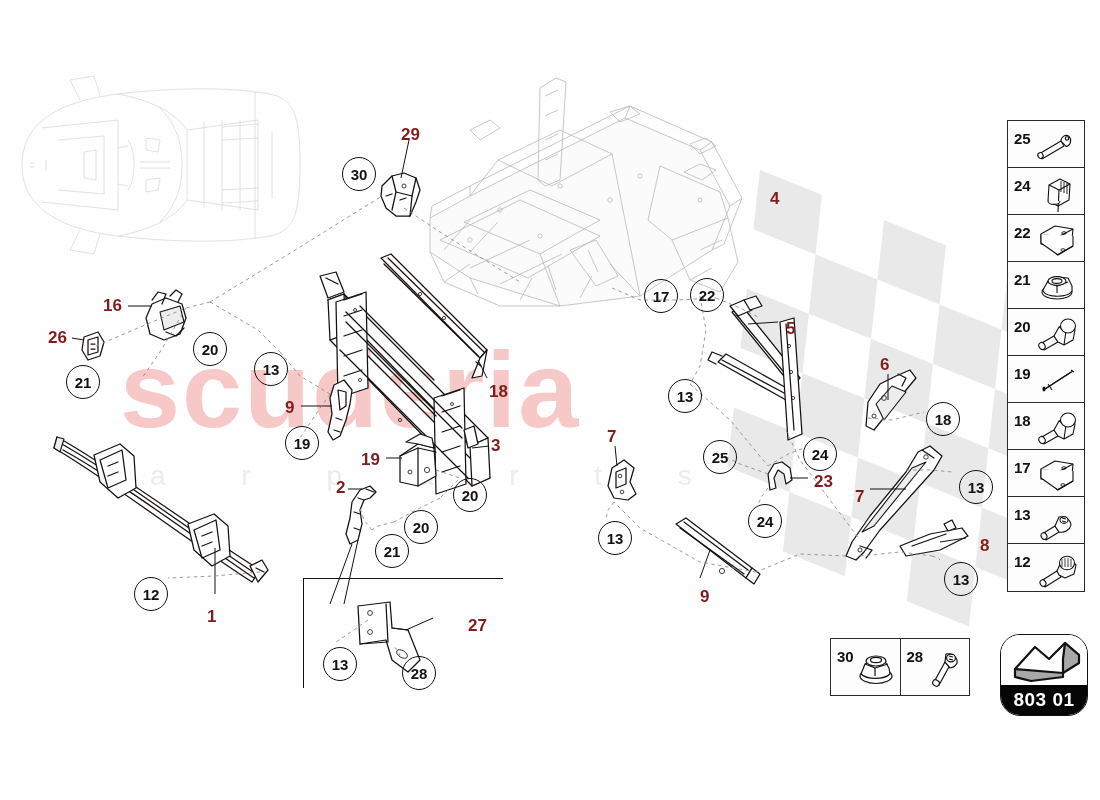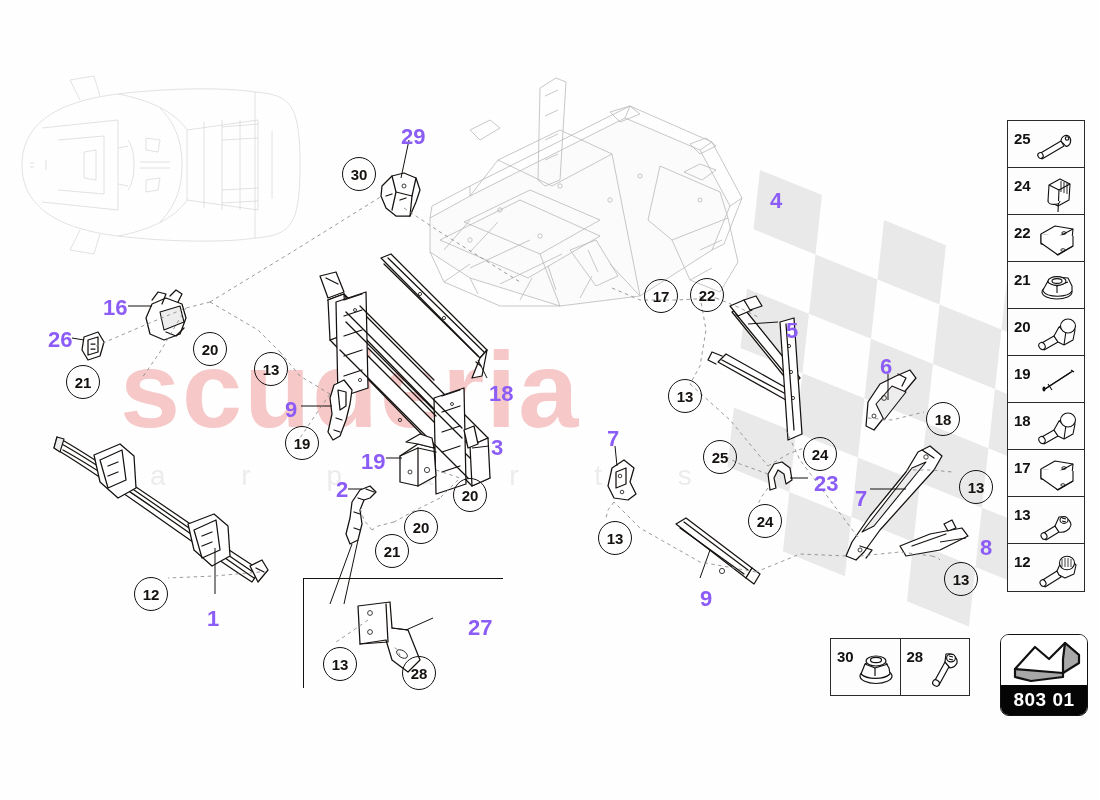--- a/index.html
+++ b/index.html
@@ -36,21 +36,21 @@
   .bub{
     position:absolute;width:34px;height:34px;border-radius:50%;
     border:1.6px solid #15110f;background:transparent;
     display:flex;align-items:center;justify-content:center;
     font-size:15px;font-weight:700;color:#15110f;
     box-sizing:border-box;
   }
 
   
   .num{
-    position:absolute;font-size:22px;font-weight:700;color:#8b5cf6;
+    position:absolute;font-size:17px;font-weight:700;color:#7f1d1d;
     white-space:nowrap;line-height:1;
   }
 
   
   #legend{
     position:absolute;left:1007px;top:120px;width:78px;
     border:1.4px solid #2a2a2a;background:#fdfdfd;box-sizing:border-box;
     z-index:6;
   }
   .lg-row{
@@ -70,21 +70,21 @@
     display:flex;z-index:6;
   }
   .lgb-cell{flex:1;position:relative;box-sizing:border-box;}
   .lgb-cell.divider{border-right:1.2px solid #2a2a2a;}
   .lgb-num{position:absolute;left:6px;top:9px;font-size:15px;font-weight:700;color:#111;}
   .lgb-ico{position:absolute;right:2px;top:4px;width:44px;height:46px;}
 
   
   #badge{
     position:absolute;left:1000px;top:634px;width:88px;height:82px;
-    border-radius:9px;overflow:hidden;background:#ffffff;
+    border-radius:20px;overflow:hidden;background:#ffffff;
     border:1px solid #111;box-sizing:border-box;z-index:6;
   }
   #badge .bd-top{height:50px;position:relative;background:#fff;}
   #badge .bd-bot{
     height:30px;background:#050505;color:#ffffff;
     display:flex;align-items:center;justify-content:center;
     font-size:19px;font-weight:700;letter-spacing:0.5px;
   }
 
   

